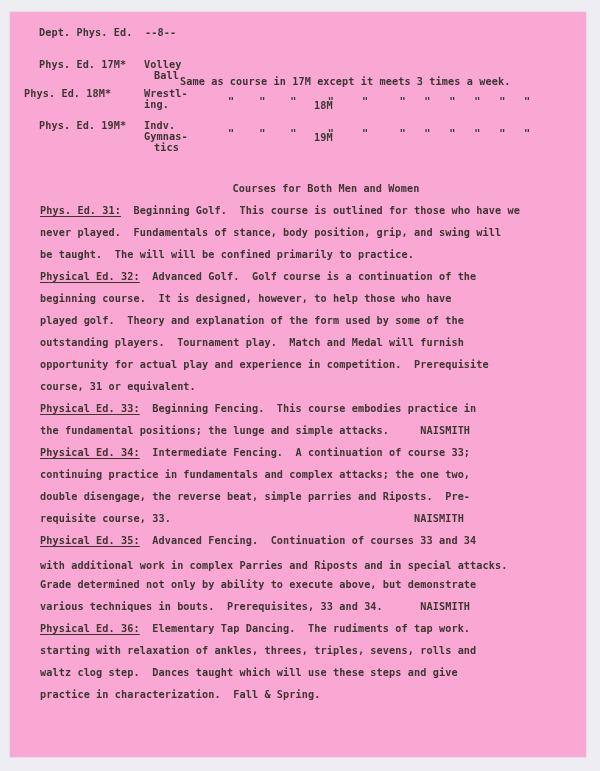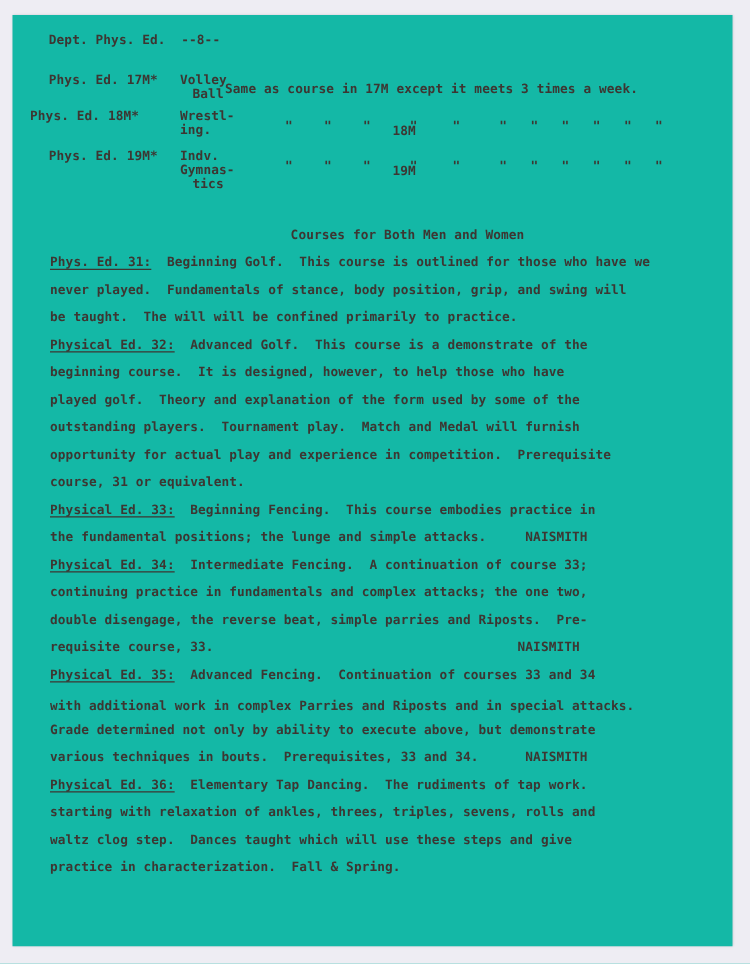--- a/index.html
+++ b/index.html
@@ -8,21 +8,21 @@
       background: #eeedf3;
       position: relative;
       overflow: hidden;
       font-family: "DejaVu Sans Mono", "Liberation Mono", monospace;
       color: #3a3430;
     }
     .page {
       position: absolute;
       left: 10px; top: 12px;
       width: 576px; height: 745px;
-      background: #14b8a6;
+      background: #f9a8d4;
       box-shadow: 0 0 2px rgba(0,0,0,0.15);
     }
     .line {
       position: absolute;
       white-space: pre;
       font-size: 10.2px;
       font-weight: bold;
       letter-spacing: 0.1px;
       color: #3d3632;
     }
@@ -33,21 +33,21 @@
 <body>
 
 <div class="page">
 
   <div class="line" style="left:29px; top:15px;"><span>Dept. Phys. Ed.</span>  <span>--8--</span></div>
 
   <div>
     <div class="line" style="left:29px; top:47px;">Phys. Ed. 17M*</div>
     <div class="line" style="left:134px; top:47px;">Volley</div>
     <div class="line" style="left:144px; top:58px;">Ball</div>
-    <div class="line" style="left:170px; top:54px;">Same as course in 17M except it meets 3 times a week.</div>
+    <div class="line" style="left:170px; top:64px;">Same as course in 17M except it meets 3 times a week.</div>
   </div>
 
   <div>
     <div class="line" style="left:14px; top:76px;">Phys. Ed. 18M*</div>
     <div class="line" style="left:134px; top:76px;">Wrestl-</div>
     <div class="line" style="left:134px; top:87px;">ing.</div>
     <div class="line" style="left:218px; top:84px;">"    "    "     "</div>
     <div class="line" style="left:304px; top:88px;">18M</div>
     <div class="line" style="left:352px; top:84px;">"     "   "   "   "   "   "</div>
   </div>
@@ -64,21 +64,21 @@
 
   <div class="line center" style="top:171px;">Courses for Both Men and Women</div>
 
   <div>
     <div class="line" style="left:30px; top:193px;"><span class="u">Phys. Ed. 31:</span><span>  Beginning Golf.  This course is outlined for those who have we</span></div>
     <div class="line" style="left:30px; top:215px;text-align:right;">never played.  Fundamentals of stance, body position, grip, and swing will</div>
     <div class="line" style="left:30px; top:237px;">be taught.  The will will be confined primarily to practice.</div>
   </div>
 
   <div>
-    <div class="line" style="left:30px; top:259px;"><span class="u">Physical Ed. 32:</span><span>  Advanced Golf.  This course is a demonstrate of the</span></div>
+    <div class="line" style="left:30px; top:259px;"><span class="u">Physical Ed. 32:</span><span>  Advanced Golf.  Golf course is a continuation of the</span></div>
     <div class="line" style="left:30px; top:281px;">beginning course.  It is designed, however, to help those who have</div>
     <div class="line" style="left:30px; top:303px;">played golf.  Theory and explanation of the form used by some of the</div>
     <div class="line" style="left:30px; top:325px;">outstanding players.  Tournament play.  Match and Medal will furnish</div>
     <div class="line" style="left:30px; top:347px;">opportunity for actual play and experience in competition.  Prerequisite</div>
     <div class="line" style="left:30px; top:369px;">course, 31 or equivalent.</div>
   </div>
 
   <div>
     <div class="line" style="left:30px; top:391px;"><span class="u">Physical Ed. 33:</span><span>  Beginning Fencing.  This course embodies practice in</span></div>
     <div class="line" style="left:30px; top:413px;">the fundamental positions; the lunge and simple attacks.     NAISMITH</div>

